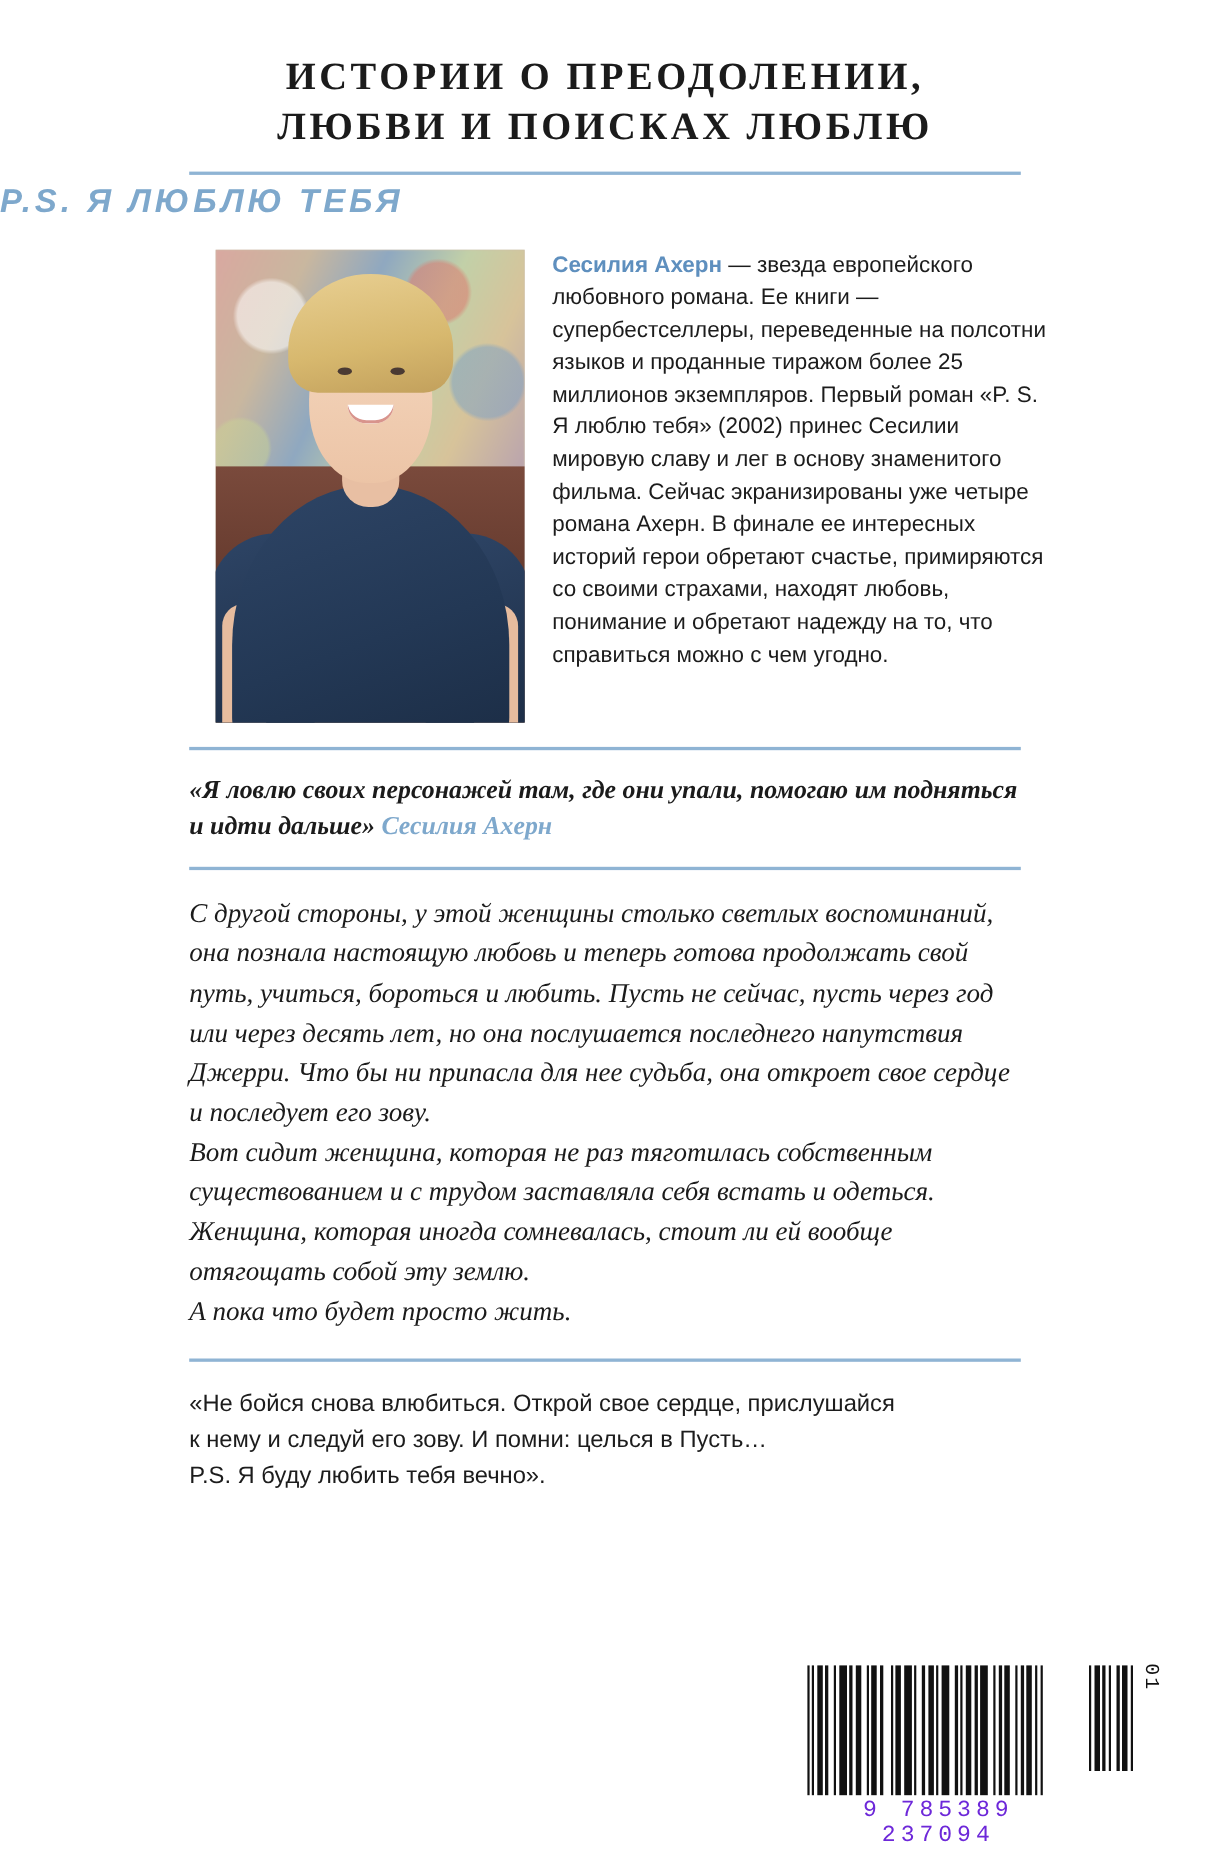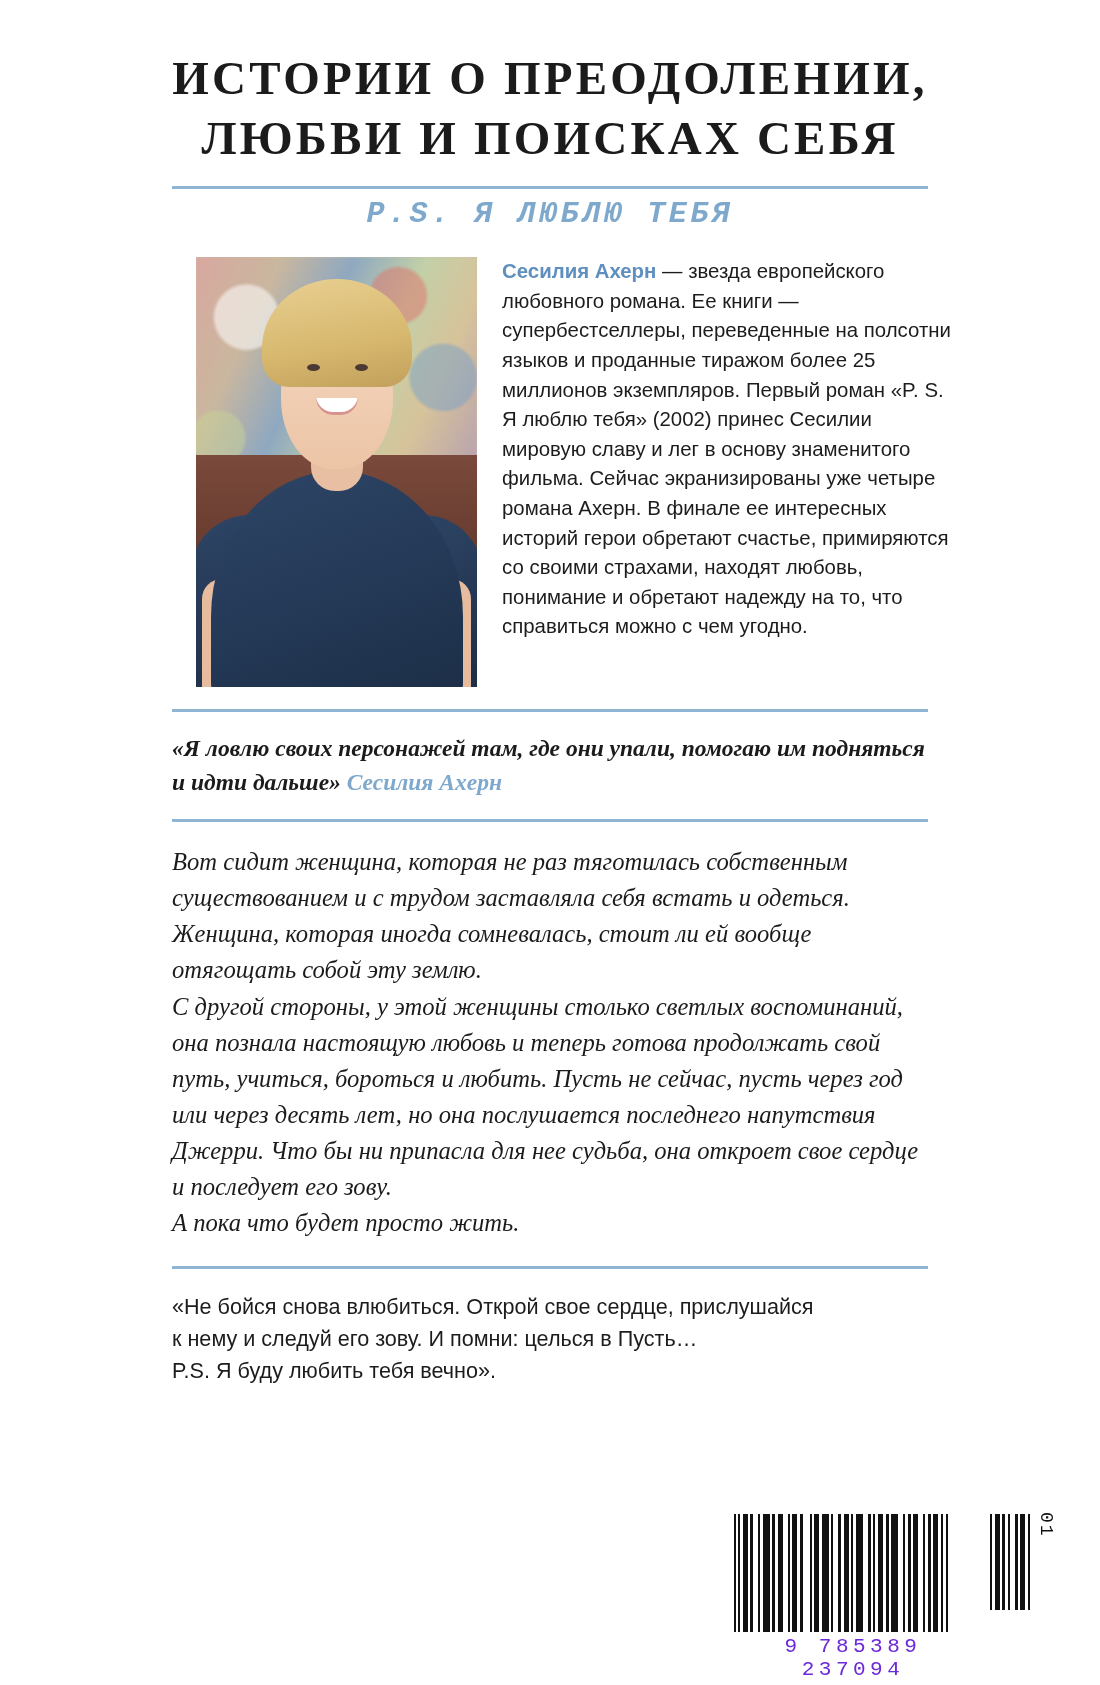--- a/index.html
+++ b/index.html
@@ -23,21 +23,21 @@
     box-sizing: border-box;
     padding: 0;
   }
 
   
   .headline {
     margin: 48px 0 0 0;
     text-align: center;
     font-family: "Liberation Serif", serif;
     font-weight: bold;
-    font-size: 47px;
+    font-size: 35px;
     line-height: 1.28;
     letter-spacing: 3.2px;
     color: #1b1b1b;
   }
   .headline .l2 { display: block; }
 
   
   .rule {
     height: 3px;
     background: #8fb4d4;
@@ -49,22 +49,22 @@
   .title-en {
     text-align: center;
     font-family: "Liberation Serif", serif;
     font-weight: bold;
     font-size: 29px;
     letter-spacing: 4px;
     color: #1b1b1b;
     margin-top: 22px;
   }
   .title-ru {
-    text-align: center;
-    font-family: Liberation Mono, monospace;
+    text-align: left;
+    font-family: Liberation Sans, sans-serif;
     font-weight: bold;
     font-style: italic;
     font-size: 30px;
     letter-spacing: 3.6px;
     color: #7ea8cc;
     margin-top: 8px;
   }
 
   
   .author-block {
@@ -278,21 +278,21 @@
     text-orientation: mixed;
   }
 </style>
 </head>
 <body>
 
 <div class="page">
 
   <div class="headline">
     <span>ИСТОРИИ О ПРЕОДОЛЕНИИ,</span>
-    <span class="l2">ЛЮБВИ И ПОИСКАХ СЕБЯ</span>
+    <span class="l2">ЛЮБВИ И ПОИСКАХ ЛЮБЛЮ</span>
   </div>
 
   <div class="rule" style="margin-top:18px;"></div>
 
   <div class="title-ru">P.S. Я ЛЮБЛЮ ТЕБЯ</div>
 
   <div class="author-block">
     <div class="photo">
       <div class="bg"></div>
       <div class="bgspots"></div>
@@ -318,22 +318,22 @@
   <div class="rule" style="margin-top:22px;"></div>
 
   <div class="quote-block">
     <span>«Я ловлю своих персонажей там, где они упали, помогаю им подняться и идти дальше»</span>
     <span class="qauthor">Сесилия Ахерн</span>
   </div>
 
   <div class="rule" style="margin-top:20px;"></div>
 
   <div class="excerpt">
+    <p>С другой стороны, у этой женщины столько светлых воспоминаний, она познала настоящую любовь и теперь готова продолжать свой путь, учиться, бороться и любить. Пусть не сейчас, пусть через год или через десять лет, но она послушается последнего напутствия Джерри. Что бы ни припасла для нее судьба, она откроет свое сердце и последует его зову.</p>
     <p>Вот сидит женщина, которая не раз тяготилась собственным существованием и с трудом заставляла себя встать и одеться. Женщина, которая иногда сомневалась, стоит ли ей вообще отягощать собой эту землю.</p>
-    <p>С другой стороны, у этой женщины столько светлых воспоминаний, она познала настоящую любовь и теперь готова продолжать свой путь, учиться, бороться и любить. Пусть не сейчас, пусть через год или через десять лет, но она послушается последнего напутствия Джерри. Что бы ни припасла для нее судьба, она откроет свое сердце и последует его зову.</p>
     <p>А пока что будет просто жить.</p>
   </div>
 
   <div class="rule" style="margin-top:24px;"></div>
 
   <div class="closing">
     <p>«Не бойся снова влюбиться. Открой свое сердце, прислушайся</p>
     <p>к нему и следуй его зову. И помни: целься в Пусть…</p>
     <p>P.S. Я буду любить тебя вечно».</p>
   </div>

